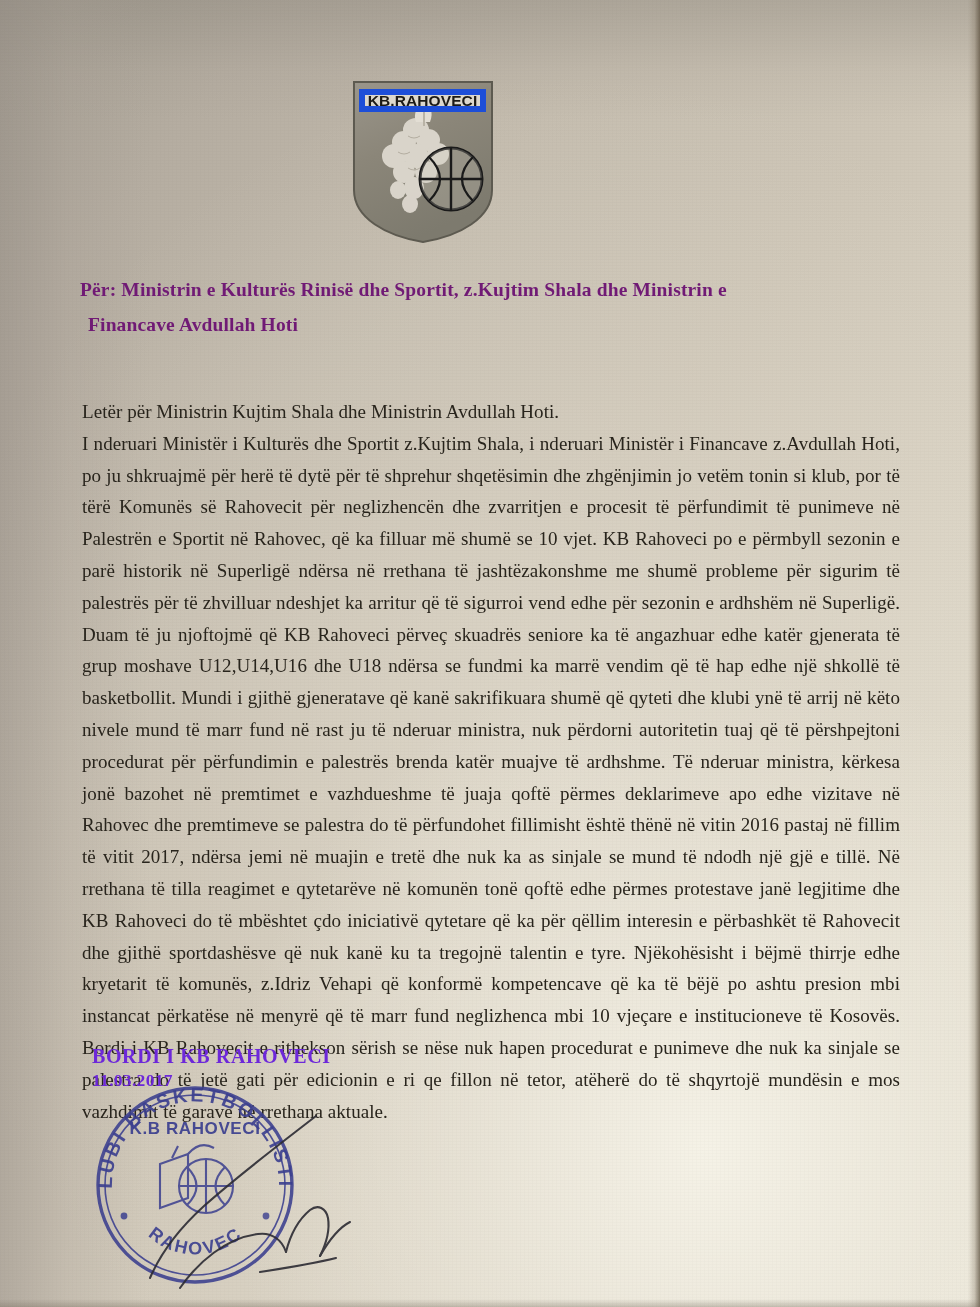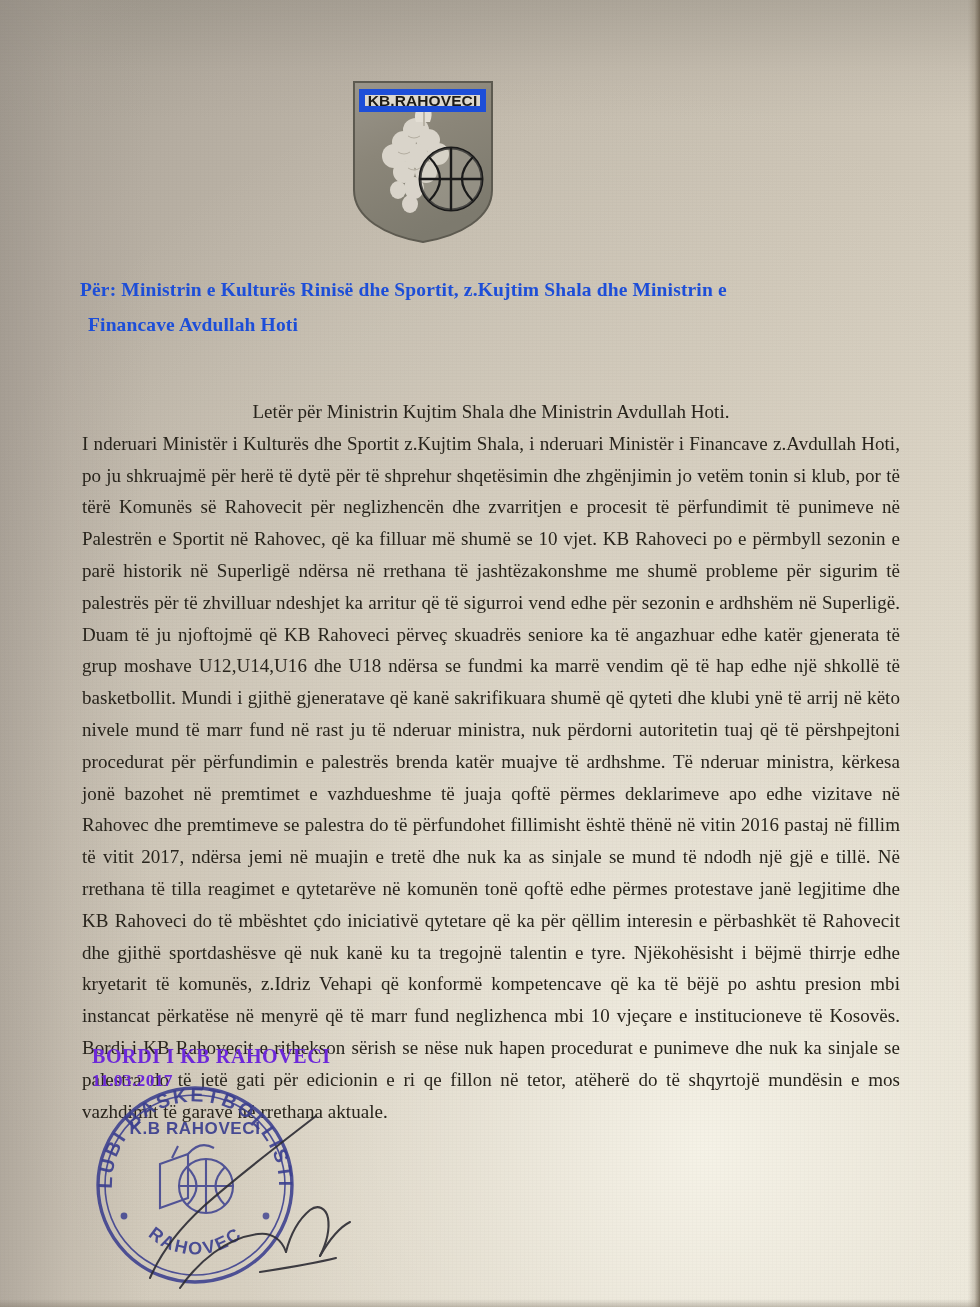--- a/index.html
+++ b/index.html
@@ -92,21 +92,21 @@
   }
 
   
   .addr-block {
     position: absolute;
     left: 80px;
     top: 272px;
     width: 830px;
     font-size: 19.5px;
     font-weight: bold;
-    color: #1d4ed8;
+    color: #701a75;
     line-height: 35px;
     letter-spacing: 0.15px;
   }
   .addr-block .line2 { margin-left: 8px; font-family: Liberation Serif, serif; }
   .from-block {
     position: absolute;
     left: 80px;
     top: 352px;
     width: 830px;
     font-size: 19.5px;
@@ -119,21 +119,21 @@
     left: 82px;
     top: 396px;
     width: 818px;
     font-size: 19px;
     line-height: 31.8px;
     color: #28241c;
     text-align: justify;
     letter-spacing: 0.05px;
   }
   .body-block p { margin: 0; }
-  .body-block p.lead { text-align: center; }
+  .body-block p.lead { text-align: left; }
 
   .sign-block {
     position: absolute;
     left: 92px;
     top: 1045px;
     color: #6d28d9;
   }
   .sign-name {
     font-family: "Liberation Serif", serif;
     font-weight: bold;

